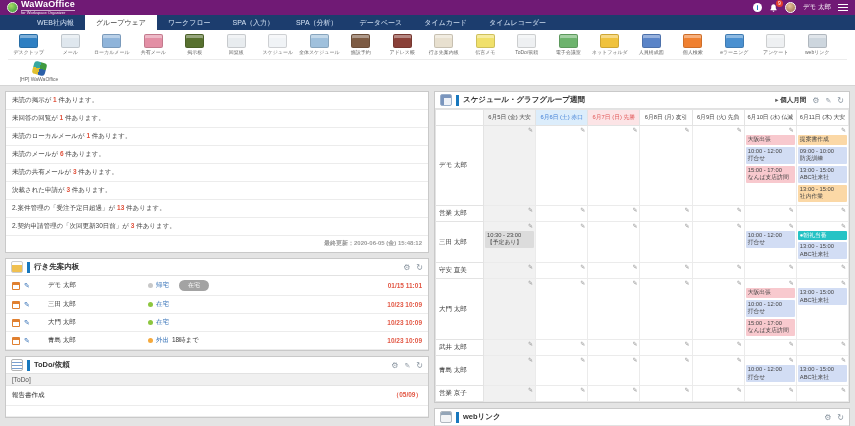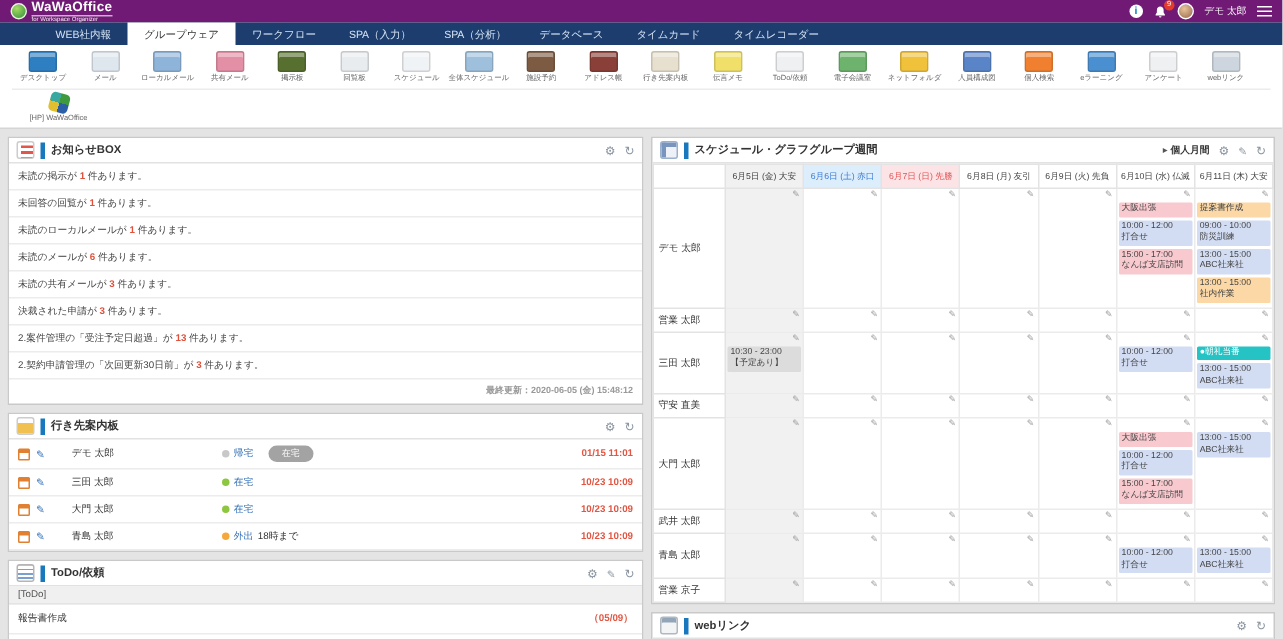--- a/index.html
+++ b/index.html
@@ -216,29 +216,20 @@
       <span class="pinwheel"></span>
       <span class="tool-label">[HP] WaWaOffice</span>
     </div>
   </div>
 </div>
 
 <div class="content">
   <div class="col-left">
 
     <div class="panel">
-      <div class="phead">
-        <span class="p-icon notice-ic"></span>
-        <span class="p-accent"></span>
-        <span class="p-title">お知らせBOX</span>
-        <span class="p-actions">
-          <span class="ic-gear"></span>
-          <span class="ic-refresh"></span>
-        </span>
-      </div>
       <div id="notice-rows">
           <div class="nrow"><span>未読の掲示が</span><b class="red"> 1 </b><span>件あります。</span></div>
           <div class="nrow"><span>未回答の回覧が</span><b class="red"> 1 </b><span>件あります。</span></div>
           <div class="nrow"><span>未読のローカルメールが</span><b class="red"> 1 </b><span>件あります。</span></div>
           <div class="nrow"><span>未読のメールが</span><b class="red"> 6 </b><span>件あります。</span></div>
           <div class="nrow"><span>未読の共有メールが</span><b class="red"> 3 </b><span>件あります。</span></div>
           <div class="nrow"><span>決裁された申請が</span><b class="red"> 3 </b><span>件あります。</span></div>
           <div class="nrow"><span>2.案件管理の「受注予定日超過」が</span><b class="red"> 13 </b><span>件あります。</span></div>
           <div class="nrow"><span>2.契約申請管理の「次回更新30日前」が</span><b class="red"> 3 </b><span>件あります。</span></div>
         </div>

